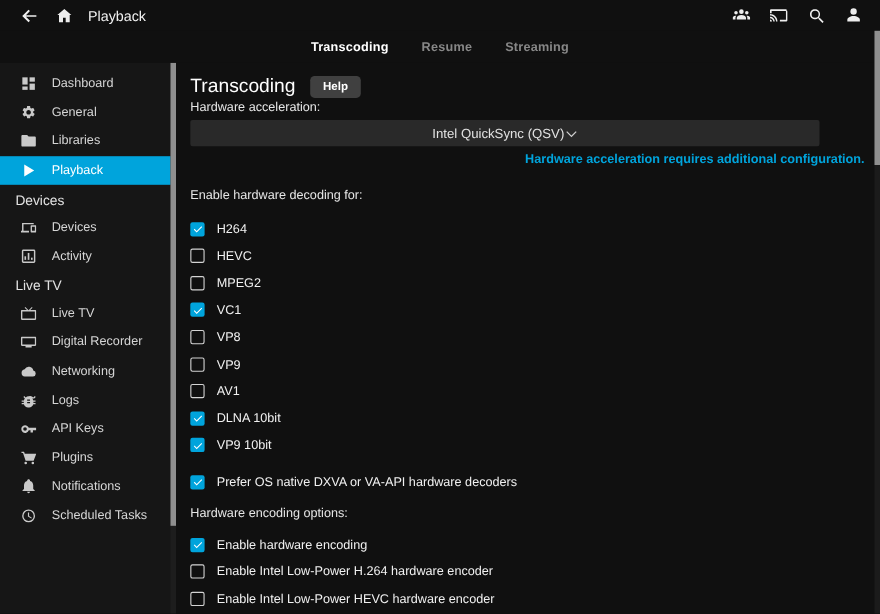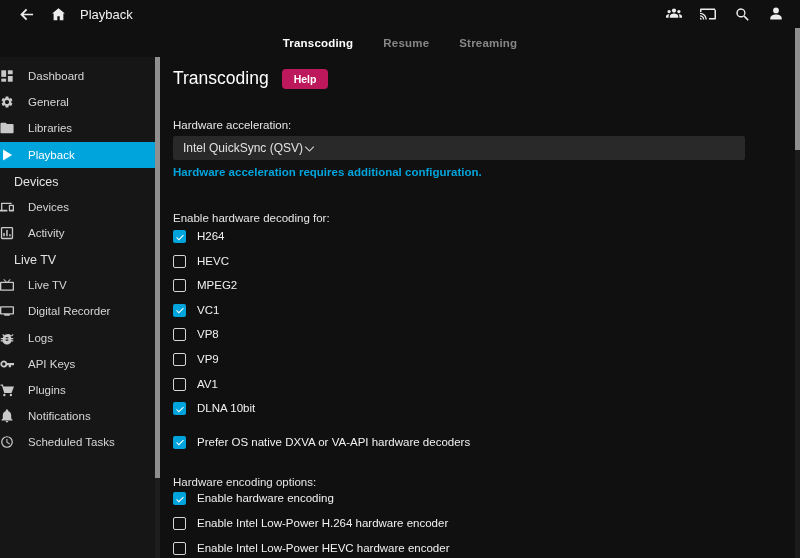--- a/index.html
+++ b/index.html
@@ -19,41 +19,41 @@
   .appbar-spacer { flex:1; }
   .appbar-right { display:flex; align-items:center; gap:2px; }
   
   .tabstrip { height:29px; display:flex; align-items:center; justify-content:center; gap:30px; background:#101010; }
   .tab { background:none; border:none; font-family:inherit; font-size:11.5px; font-weight:700; color:#878787; cursor:pointer; letter-spacing:.2px; }
   .tab.active { color:#ffffff; }
   
   .layout { display:flex; height:501px; }
   
   .sidebar { width:160px; background:#161616; flex-shrink:0; position:relative; padding-top:6px; overflow:hidden; }
-  .side-item { height:26.2px; display:flex; align-items:center; gap:14px; color:#d6d6d6; cursor:pointer; }
+  .side-item { height:26.2px; display:flex; align-items:center; padding-left:19px; gap:14px; color:#d6d6d6; cursor:pointer; }
   .side-item .icon { color:#c9c9c9; display:flex; }
   .side-item .lbl { font-size:11.5px; }
   .side-item.active { background:#00a4dc; color:#fff; }
   .side-item.active .icon { color:#fff; }
   .side-section { font-size:12.5px; color:#e3e3e3; padding:7px 0 4px 14px; line-height:15px; }
   .side-scroll { position:absolute; right:0; top:0; width:5px; height:100%; background:#1d1d1d; }
   .side-thumb { position:absolute; top:0; left:0; width:100%; height:421px; background:#8f8f8f; }
   
   .main { flex:1; padding:11px 14px 0 13px; position:relative; }
   .title-row { display:flex; align-items:center; gap:13px; }
   .main-title { font-size:17.5px; font-weight:500; color:#fff; }
-  .help-btn { background:#be185d; color:#fff; font-size:10.5px; font-weight:700; padding:4px 12px; border-radius:4px; border:none; cursor:pointer; font-family:inherit; }
-  .field-label { font-size:11.5px; color:#e6e6e6; margin-top:30px; }
-  .select { width:572px; height:24px; background:#292929; border-radius:2px; display:flex; align-items:center; justify-content:flex-start; padding:0 9px 0 10px; margin-top:5px; cursor:pointer; }
+  .help-btn { background:#404040; color:#fff; font-size:10.5px; font-weight:700; padding:4px 12px; border-radius:4px; border:none; cursor:pointer; font-family:inherit; }
+  .field-label { font-size:11.5px; color:#e6e6e6; margin-top:3px; }
+  .select { width:572px; height:24px; background:#292929; border-radius:2px; display:flex; align-items:center; justify-content:center; padding:0 9px 0 10px; margin-top:5px; cursor:pointer; }
   .select .val { font-size:12px; color:#e2e2e2; }
   .select .icon { color:#cfcfcf; display:flex; }
-  .accent-note { color:#00a4dc; font-size:11.5px; font-weight:700; margin-top:6px; }
-  #decode-label { margin-top:34px; }
+  .accent-note { color:#00a4dc; font-size:11.5px; font-weight:700; margin-top:6px;text-align:right; }
+  #decode-label { margin-top:21px; }
   #decode-list { margin-top:6px; }
-  .cb-row { display:flex; align-items:flex-start; gap:11px; height:24.6px; cursor:pointer; }
+  .cb-row { display:flex; align-items:flex-end; gap:11px; height:24.6px; cursor:pointer; }
   .cb { width:13px; height:13px; border:1.7px solid #d4d4d4; border-radius:2px; background:transparent; display:flex; align-items:center; justify-content:center; flex-shrink:0; }
   .cb.checked { border:none; background:#00a4dc; }
   .cb svg { display:block; }
   .cb-label { font-size:11.5px; color:#f1f1f1; }
   #prefer-row { margin-top:9px; }
   #enc-label { margin-top:16px; }
   #enc-list { margin-top:4px; }
   
   .page-scroll { position:absolute; right:0; top:28px; width:5px; height:530px; background:#1b1b1b; }
   .page-thumb { position:absolute; top:0; left:0; width:100%; height:122px; background:#8f8f8f; }
@@ -204,20 +204,28 @@
               <path d="M14.8 2.5H1.2C.5 2.5 0 3 0 3.7v7.1c0 .7.5 1.2 1.2 1.2h3.6v1.5h6.4V12h3.6c.7 0 1.2-.5 1.2-1.2V3.7c0-.7-.5-1.2-1.2-1.2zm-.3 8h-13V4h13z"></path>
               <rect x="2.8" y="5.6" width="7" height="1.2" fill="#161616"></rect>
               <rect x="2.8" y="7.8" width="4.6" height="1.2" fill="#161616"></rect>
             </svg>
           </span>
           <span class="lbl">Digital Recorder</span>
         </div>
         <div class="side-item">
           <span class="icon">
             <svg viewBox="0 0 16 16" width="14" height="14" fill="currentColor">
+              <path d="M12.9 6.7a4.8 4.8 0 0 0-9-1.3A3.85 3.85 0 0 0 4 13h8.6a3.2 3.2 0 0 0 .3-6.3z"></path>
+            </svg>
+          </span>
+          <span class="lbl">Networking</span>
+        </div>
+        <div class="side-item">
+          <span class="icon">
+            <svg viewBox="0 0 16 16" width="14" height="14" fill="currentColor">
               <path d="M13.9 5.9l1.5-1.5-.9-.9-1.6 1.6A4.2 4.2 0 0 0 8 3.7c-1.1 0-2.2.4-3 1.2L3.5 3.5l-.9.9 1.5 1.5c-.5.6-.8 1.3-1 2.1H.8v1.3h2.2v1.4H.8V12h2.3c.5 1.9 2.3 3.3 4.4 3.3h1c2.1 0 3.9-1.4 4.4-3.3h2.3v-1.3h-2.2V9.3h2.2V8h-2.3c-.2-.8-.5-1.5-1-2.1zM9.5 11h-3V9.7h3zm0-2.7h-3V7h3z"></path>
             </svg>
           </span>
           <span class="lbl">Logs</span>
         </div>
         <div class="side-item">
           <span class="icon">
             <svg viewBox="0 0 16 16" width="14" height="14" fill="currentColor">
               <path d="M8.2 6.8a4 4 0 1 0 0 2.5H10v2.4h2.5V9.3H16V6.8zM4.3 9.9a1.9 1.9 0 1 1 0-3.8 1.9 1.9 0 0 1 0 3.8z"></path>
             </svg>
@@ -311,20 +319,28 @@
           <span class="cb-label">AV1</span>
         </div>
         <div class="cb-row">
           <span class="cb checked">
             <svg viewBox="0 0 16 16" width="10" height="10" fill="currentColor">
               <path d="M6.1 11.2 3 8.1 1.9 9.2l4.2 4.2 8-8-1.1-1.1z"></path>
             </svg>
           </span>
           <span class="cb-label">DLNA 10bit</span>
         </div>
+        <div class="cb-row">
+          <span class="cb checked">
+            <svg viewBox="0 0 16 16" width="10" height="10" fill="currentColor">
+              <path d="M6.1 11.2 3 8.1 1.9 9.2l4.2 4.2 8-8-1.1-1.1z"></path>
+            </svg>
+          </span>
+          <span class="cb-label">VP9 10bit</span>
+        </div>
       </div>
 
     <div id="prefer-row">
         <div class="cb-row">
           <span class="cb checked">
             <svg viewBox="0 0 16 16" width="10" height="10" fill="currentColor">
               <path d="M6.1 11.2 3 8.1 1.9 9.2l4.2 4.2 8-8-1.1-1.1z"></path>
             </svg>
           </span>
           <span class="cb-label">Prefer OS native DXVA or VA-API hardware decoders</span>

